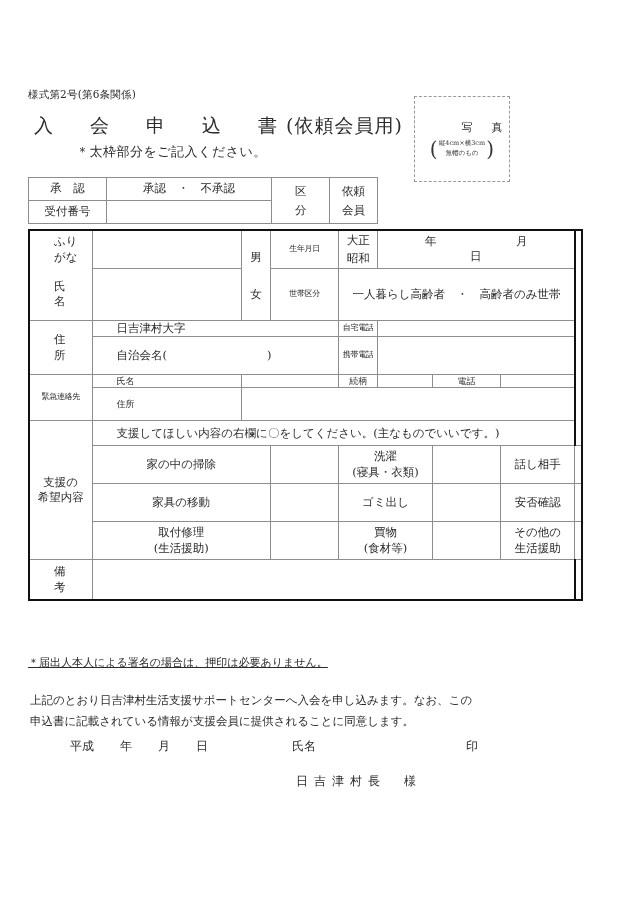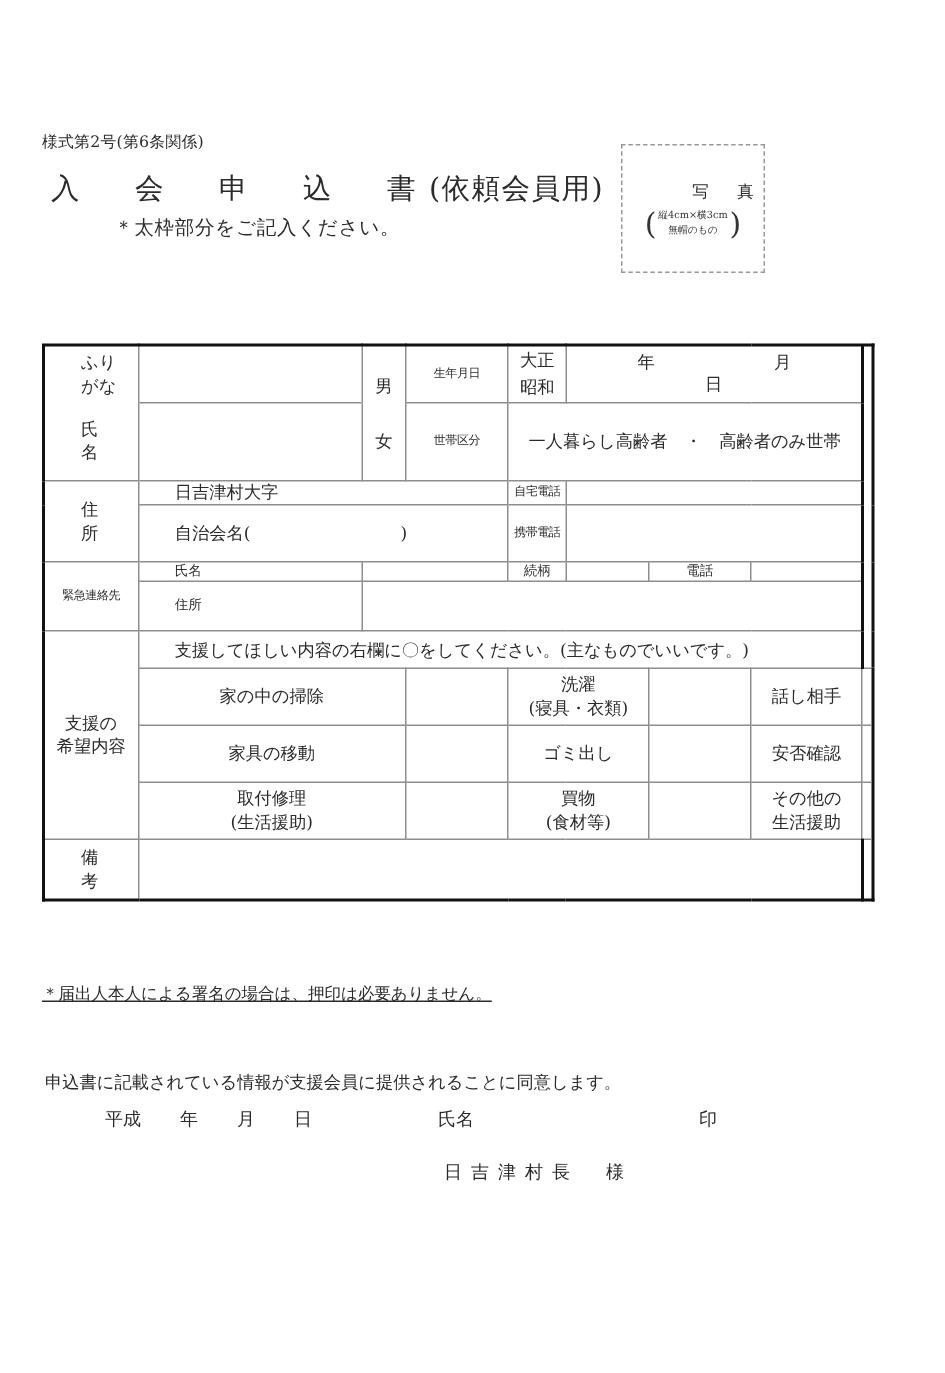--- a/index.html
+++ b/index.html
@@ -122,20 +122,38 @@
   <div class="photo-box">
     <div class="photo-label">写　真</div>
     <div class="photo-note">
       <span class="paren l">(</span>
       <span>縦4cm×横3cm</span><br>
       <span>無帽のもの</span>
       <span class="paren r">)</span>
     </div>
   </div>
 
+  <table id="approval-table">
+    <tbody>
+        <tr>
+      <td style="width:78px">承　認</td>
+      <td style="width:166px">承認　・　不承認</td>
+      <td rowspan="2" style="width:58px" class="vert">
+        <span>区</span><br><span>分</span>
+      </td>
+      <td rowspan="2" style="width:48px" class="vert">
+        <span>依頼</span><br><span>会員</span>
+      </td>
+    </tr>
+    <tr>
+      <td style="width:78px">受付番号</td>
+      <td></td>
+    </tr>
+  </tbody>
+    </table>
 
   <table id="main-table">
 
     <tbody>
         <tr>
       <td class="left thick-left no-bottom" style="width:62px;height:24px">ふりがな</td>
       <td class="dashed-bottom" style="width:163px"></td>
       <td rowspan="2" style="width:30px" class="vert">
         <span>男</span><br><br><span>女</span>
       </td>
@@ -240,21 +258,21 @@
     <tr>
       <td class="left thick-left thick-bottom" style="height:40px">備　　考</td>
       <td colspan="7" class="thick-right thick-bottom"></td>
     </tr>
   </tbody>
     </table>
 
   <div class="note">＊届出人本人による署名の場合は、押印は必要ありません。</div>
 
   <div class="closing">
-    <br>
+    <span>上記のとおり日吉津村生活支援サポートセンターへ入会を申し込みます。なお、この</span><br>
     <span>申込書に記載されている情報が支援会員に提供されることに同意します。</span>
   </div>
 
   <div class="sig-line">
     <span class="date">平成</span><span class="g1"></span><span>年</span><span class="g2"></span><span>月</span><span class="g2"></span><span>日</span><span class="g3"></span><span>氏名</span><span class="g4"></span><span>印</span>
   </div>
 
   <div class="addressee">日吉津村長　様</div>
 
 </div>

